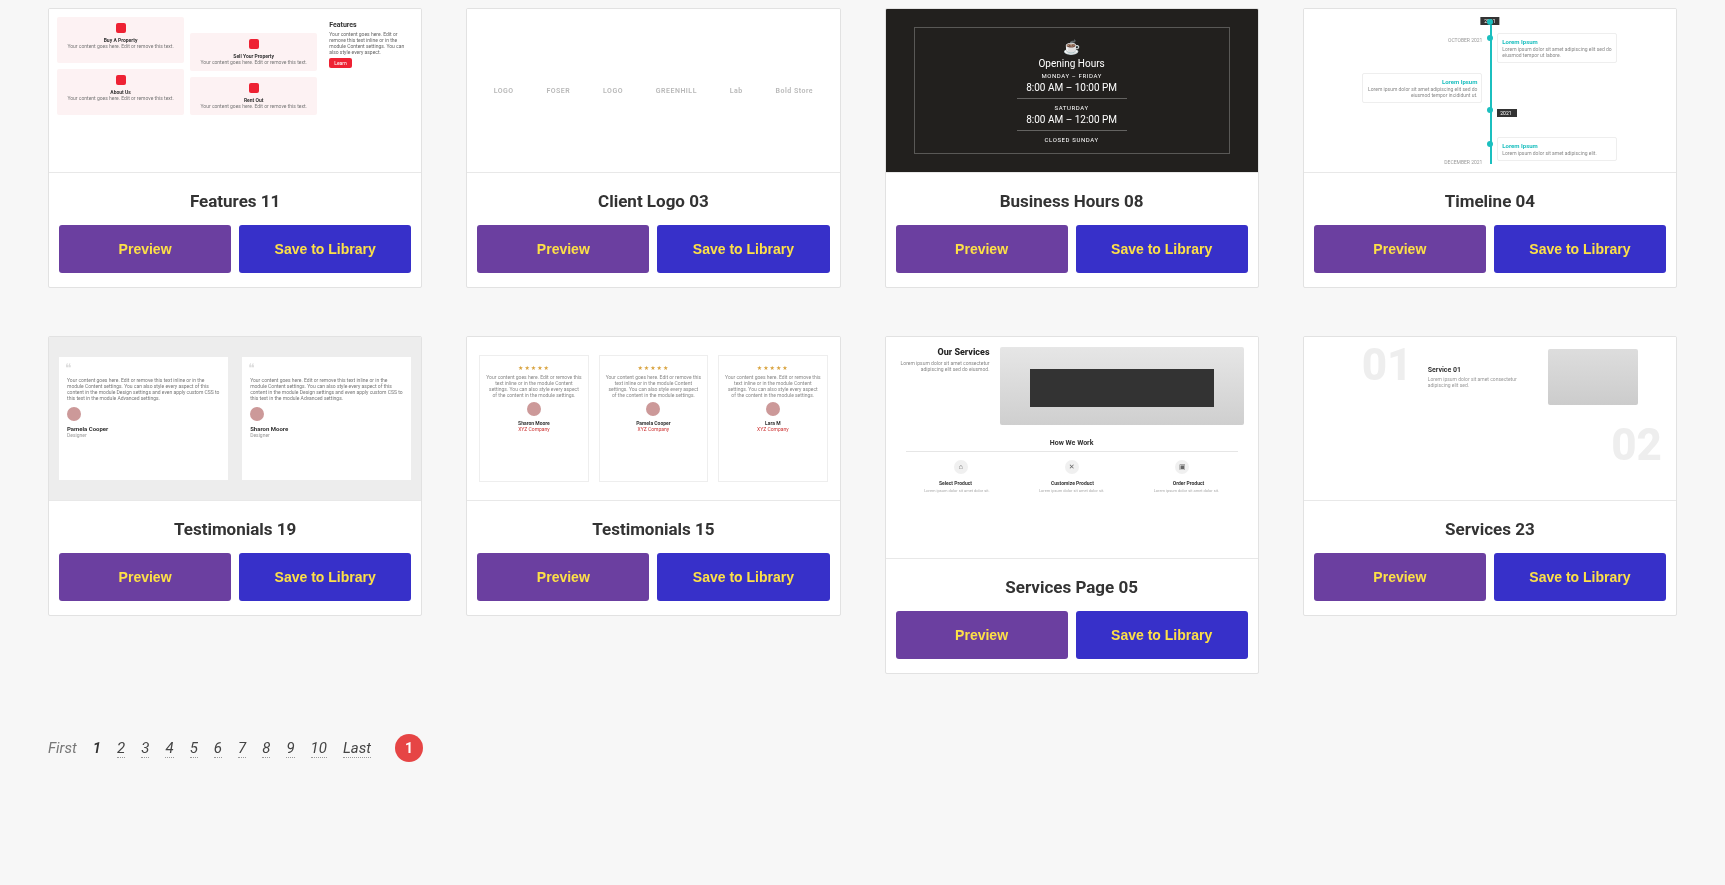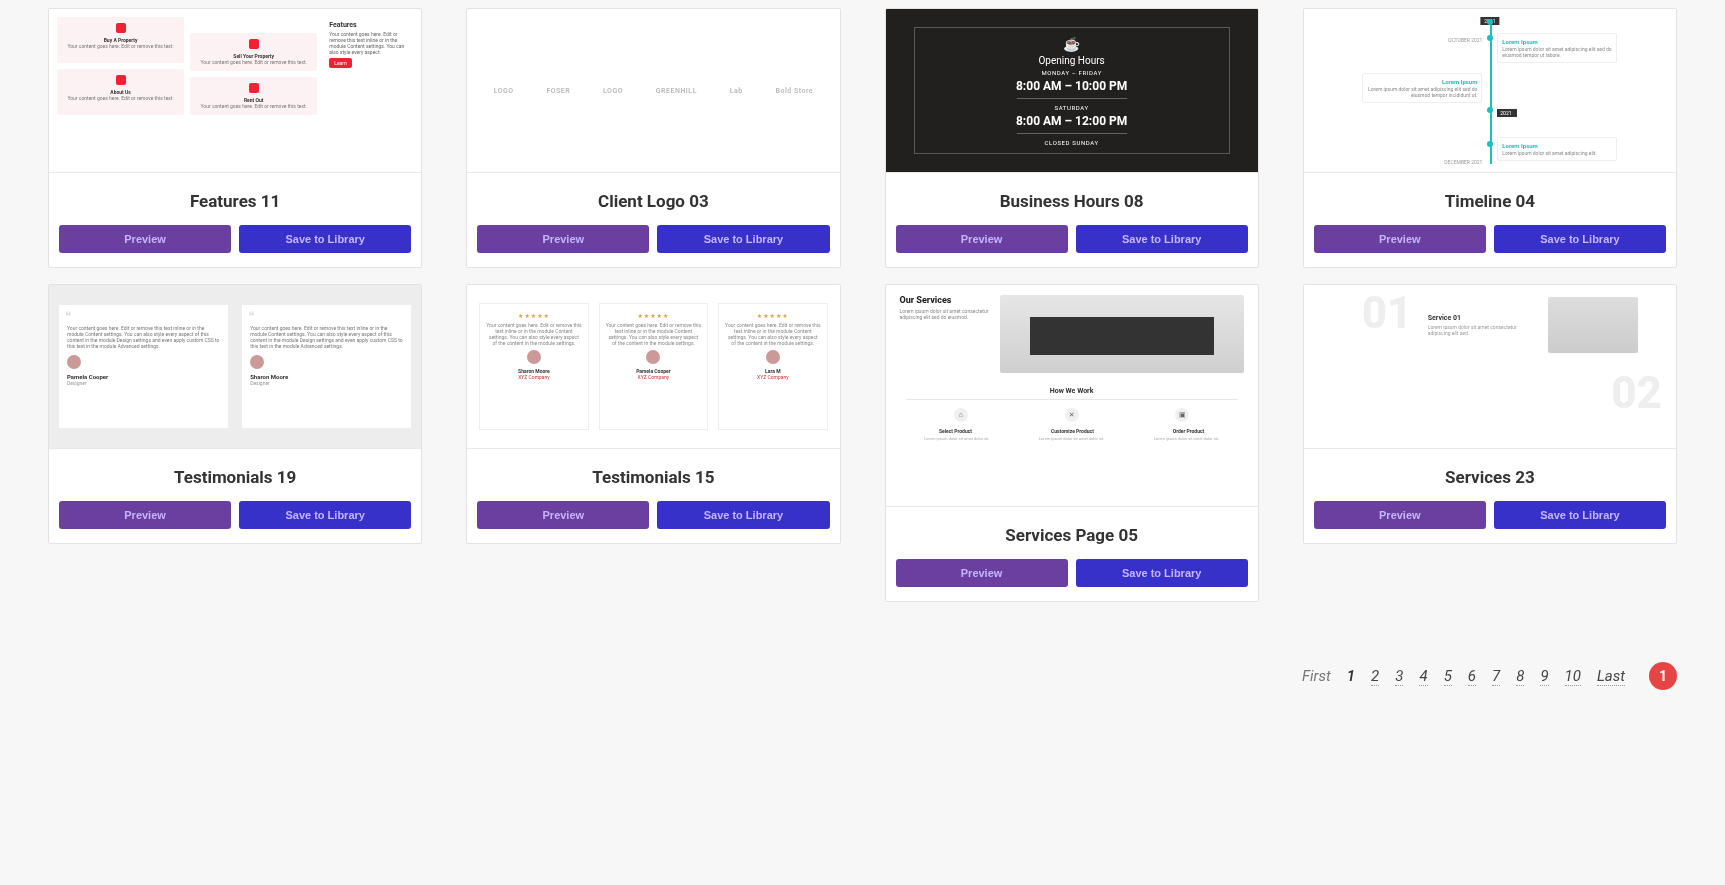--- a/index.html
+++ b/index.html
@@ -5,21 +5,21 @@
   * { box-sizing: border-box; margin: 0; padding: 0; }
   body {
     font-family: -apple-system, BlinkMacSystemFont, "Segoe UI", Roboto, Arial, sans-serif;
     background: #f7f7f7;
     padding: 8px 48px 30px 48px;
     color: #333;
   }
   .grid {
     display: grid;
     grid-template-columns: repeat(4, 1fr);
-    gap: 16px 44px;
+    gap: 48px 44px;
     align-items: start;
   }
   .card {
     background: #fff;
     border: 1px solid #e2e2e2;
     border-radius: 2px;
     display: flex;
     flex-direction: column;
     overflow: hidden;
   }
@@ -40,34 +40,34 @@
     padding: 18px 10px 14px 10px;
   }
   .card-actions {
     display: flex;
     gap: 8px;
     padding: 0 10px 14px 10px;
   }
   .btn {
     flex: 1;
     border: none;
-    color: #c4b5fd;
+    color: #fde047;
     font-weight: 700;
-    font-size: 11px;
-    padding: 8px 6px;
+    font-size: 14px;
+    padding: 16px 6px;
     border-radius: 3px;
     cursor: pointer;
     text-align: center;
   }
   .btn-preview { background: #6b3fa0; }
   .btn-save { background: #3730c9; }
 
   .pagination {
     display: flex;
-    justify-content: flex-end;
+    justify-content: flex-start;
     align-items: center;
     gap: 16px;
     margin-top: 60px;
     font-size: 15px;
     font-style: italic;
     color: #555;
   }
   .pagination a {
     color: #444;
     text-decoration: none;
@@ -106,21 +106,21 @@
   .t-features11 .panel h6{font-size:7px;font-weight:700;color:#333;margin-bottom:2px;}
   .t-features11 .panel .bt{display:inline-block;margin-top:3px;background:#e23;color:#fff;font-size:5px;padding:2px 5px;border-radius:2px;}
 
   .t-logos { background:#fff; display:flex; align-items:center; justify-content:space-around; padding:0 10px;}
   .t-logos span{ font-size:7px; color:#b8b8b8; font-weight:600; letter-spacing:.5px;}
 
   .t-hours { background:#22201e; color:#fff; display:flex; flex-direction:column; align-items:center; justify-content:center; gap:3px;}
   .t-hours .cup{font-size:14px;}
   .t-hours .h{font-size:10px;font-weight:400;}
   .t-hours .s{font-size:6px;letter-spacing:.6px;}
-  .t-hours .b{font-size:12px;font-weight:700;}
+  .t-hours .b{font-size:10px;font-weight:400;}
   .t-hours .line{border-top:1px solid rgba(255,255,255,.3);width:110px;margin:2px 0;}
   .t-hours::before{content:"";position:absolute;inset:18px 28px;border:1px solid rgba(255,255,255,.25);}
 
   .t-timeline{background:#fff;position:relative;}
   .t-timeline .axis{position:absolute;left:50%;top:8px;bottom:8px;width:2px;background:#1bbfbf;}
   .t-timeline .node{position:absolute;left:50%;width:6px;height:6px;background:#1bbfbf;border-radius:50%;transform:translateX(-50%);}
   .t-timeline .node.a{top:10px;}
   .t-timeline .node.b{top:26px;}
   .t-timeline .node.c{top:98px;}
   .t-timeline .node.d{top:132px;}
@@ -137,21 +137,21 @@
   .t-test19 .role{font-size:5px;color:#999;}
 
   .t-test15{background:#fff;display:flex;gap:10px;padding:18px 12px;justify-content:center;}
   .t-test15 .c{background:#fff;border:1px solid #eee;flex:1;padding:8px 6px 10px;text-align:center;font-size:5px;color:#888;}
   .t-test15 .stars{color:#d9a441;font-size:6px;letter-spacing:1px;margin-bottom:3px;}
   .t-test15 .av{width:14px;height:14px;border-radius:50%;background:#c99;display:inline-block;margin-top:4px;}
   .t-test15 .nm{font-size:5px;font-weight:700;color:#333;margin-top:3px;}
   .t-test15 .co{font-size:5px;color:#c33;}
 
   .t-services-page{background:#fff;}
-  .t-services-page .top{display:flex;gap:10px;padding:10px 14px;}
+  .t-services-page .top{display:flex;gap:10px;padding:10px 14px;text-align:right;}
   .t-services-page .txt{font-size:5px;color:#888;width:90px;}
   .t-services-page .txt h6{font-size:9px;font-weight:800;color:#222;margin-bottom:3px;}
   .t-services-page .img{flex:1;height:78px;background:linear-gradient(#e6e6e6,#cfcfcf);border-radius:2px;position:relative;}
   .t-services-page .img::after{content:"";position:absolute;inset:22px 30px 18px 30px;background:#333;}
   .t-services-page .how{text-align:center;font-size:7px;font-weight:700;color:#333;margin-top:4px;}
   .t-services-page .line{border-top:1px solid #e6e6e6;margin:4px 20px;}
   .t-services-page .icons{display:flex;justify-content:space-around;padding:4px 20px;}
   .t-services-page .icons .i{width:14px;height:14px;border-radius:50%;background:#f0f0f0;display:flex;align-items:center;justify-content:center;font-size:7px;color:#666;}
   .t-services-page .labels{display:flex;justify-content:space-around;padding:2px 14px;font-size:5px;color:#333;font-weight:700;}
   .t-services-page .subs{display:flex;justify-content:space-around;padding:0 14px;font-size:4px;color:#aaa;}

